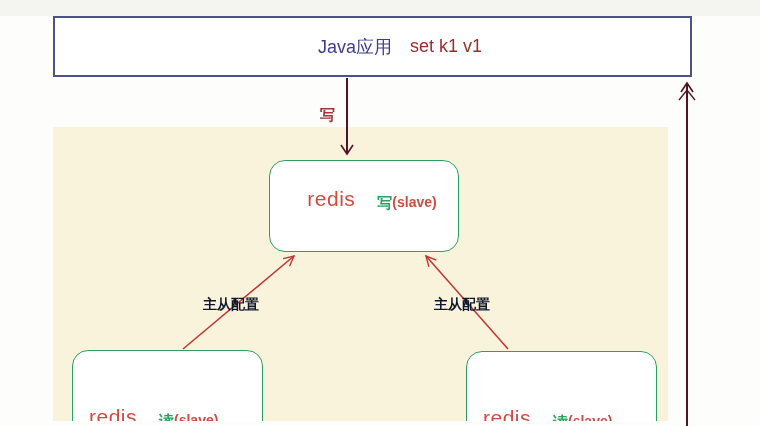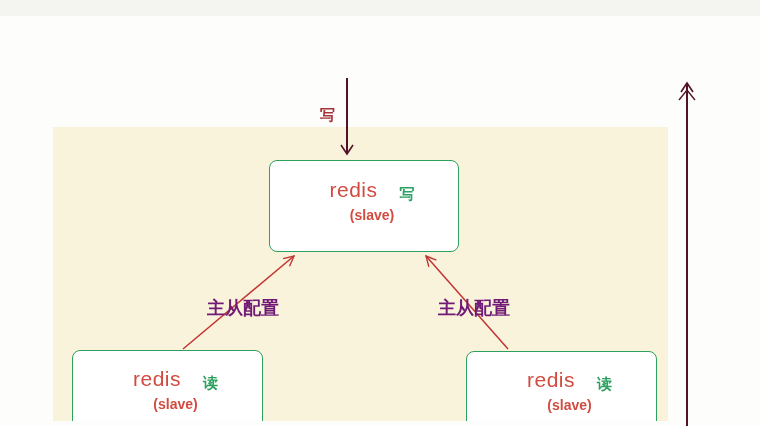--- a/index.html
+++ b/index.html
@@ -33,55 +33,59 @@
     position: absolute; left: 53px; top: 127px; width: 615px; height: 294px;
     background: #faf3db;
     overflow: hidden;
   }
 
   
   .node {
     position: absolute;
     background: #ffffff;
     border: 1.5px solid #2da05f;
-    border-radius: 8px;
-    display: flex; flex-direction: column; align-items: center; padding-left: 16px;
+    border-radius: 16px;
+    display: flex; flex-direction: row; align-items: center; padding-left: 16px;
   }
   .node-master {
     left: 216px; top: 33px; width: 190px; height: 92px;
     justify-content: center; padding-bottom: 12px;
   }
   .node-slave-left  { left: 19px;  top: 223px; width: 191px; height: 120px; padding-top: 16px; }
   .node-slave-right { left: 413px; top: 224px; width: 191px; height: 120px; padding-top: 16px; }
 
   .node-title-row { display: flex; align-items: flex-start; }
   .node-name { color: #d14b40; font-size: 21px; letter-spacing: 0.5px; }
   .node-op   { color: #2da05f; font-size: 15px; margin-left: 22px; margin-top: 7px; font-weight: bold; }
   .node-role { color: #d14b40; font-size: 14px; font-weight: bold; margin-top: 3px; }
 
   
   .edge-label {
     position: absolute;
     font-size: 15px; font-weight: bold;
     white-space: nowrap;
   }
   .write-label { left: 320px; top: 106px; color: #a5333a; }
-  .sync-label  { color: #701a75; font-size: 18px; width: 80px; text-align: center; }
+  .sync-label  { color: #0f172a; font-size: 14px; width: 80px; }
   .sync-left   { left: 203px; top: 296px; }
   .sync-right  { left: 434px; top: 296px; }
 
   .wires { position: absolute; inset: 0; width: 760px; height: 426px; pointer-events: none; }
 </style>
 </head>
 <body>
 
 <div class="stage">
 
   <div class="top-band"></div>
 
+  <div class="app-box">
+    <span class="app-label">Java应用</span>
+    <span class="app-cmd">set k1 v1</span>
+  </div>
 
   <div class="panel">
 
     <div class="node node-master">
       <div class="node-title-row">
         <span class="node-name">redis</span>
         <span class="node-op">写</span>
       </div>
       <div class="node-role">(slave)</div>
     </div>

